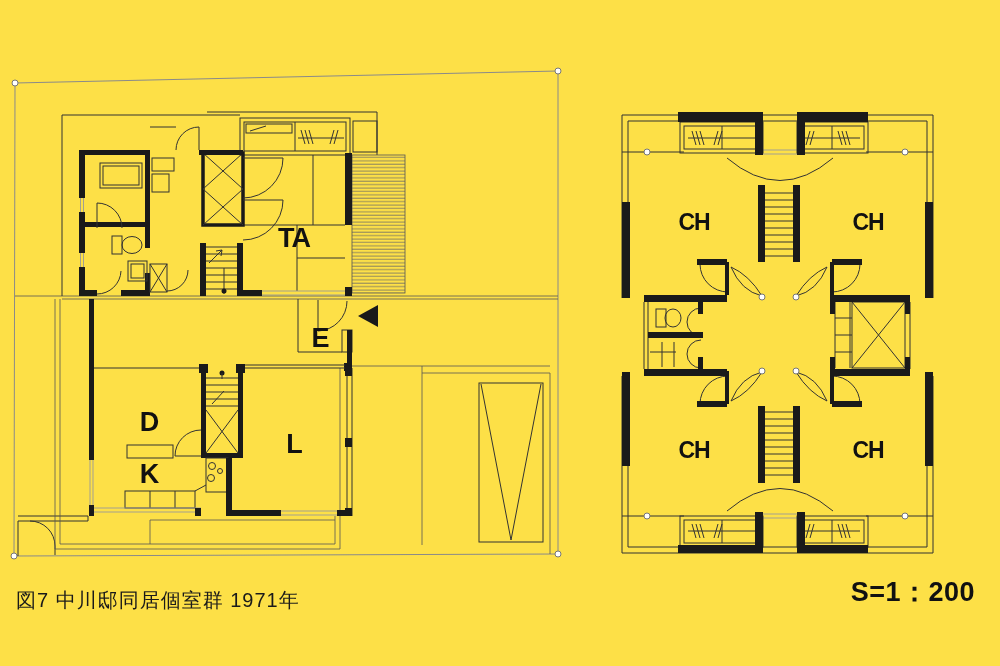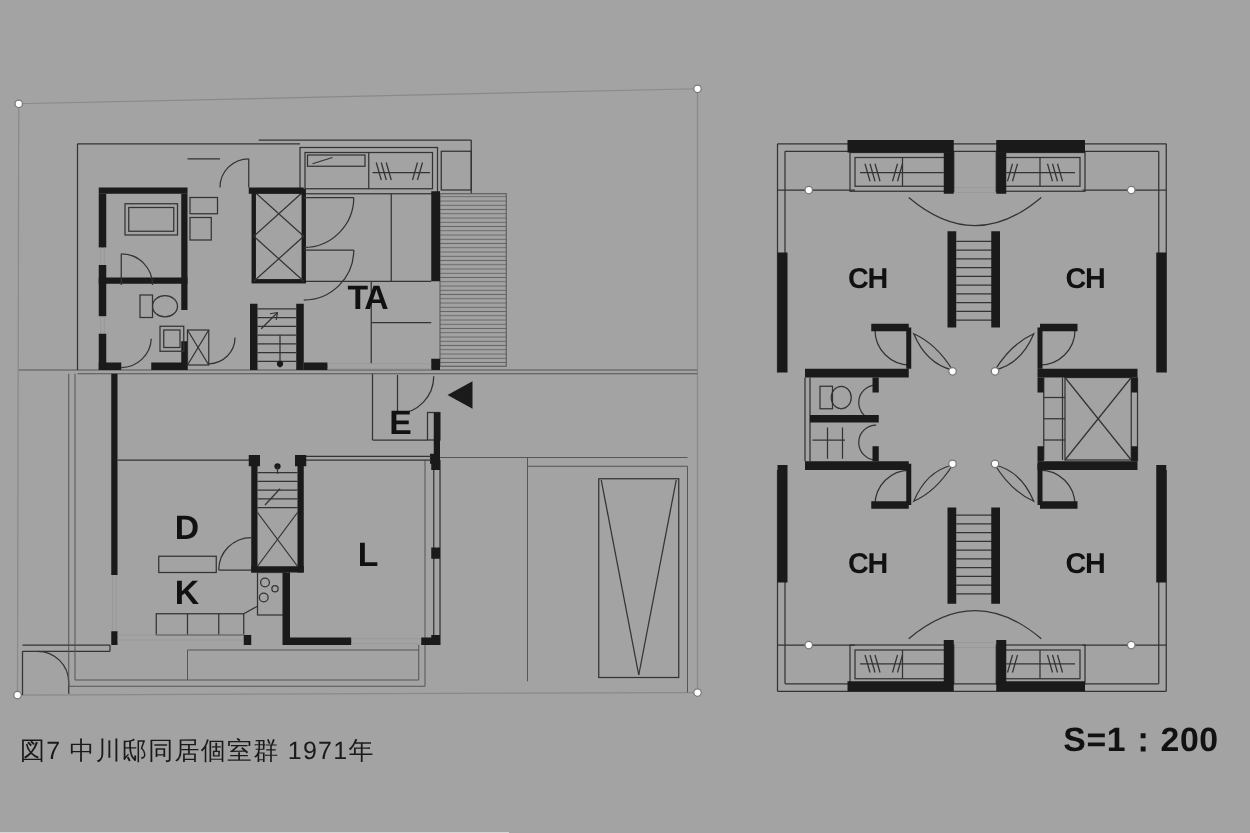--- a/index.html
+++ b/index.html
@@ -1,16 +1,16 @@
 <!DOCTYPE html>
 <html><head>
 <meta charset="utf-8">
 <style>
   html,body{margin:0;padding:0;background:#fff;}
-  #stage{position:relative;width:1000px;height:666px;background:#a3a3a3;overflow:hidden;
+  #stage{position:relative;width:1000px;height:666px;background:#fde047;overflow:hidden;
          font-family:"Liberation Sans","DejaVu Sans",sans-serif;}
   svg{position:absolute;left:0;top:0;}
   
   .t{stroke:#333;stroke-width:1;fill:none;}
   .t2{stroke:#555;stroke-width:0.8;fill:none;}
   .g{stroke:#999;stroke-width:0.9;fill:none;}
   .site{stroke:#8a8a8a;stroke-width:1;fill:none;}
   .w{fill:#1a1a1a;stroke:none;}
   .wl{stroke:#1a1a1a;stroke-width:3.5;fill:none;}
   .dot{fill:#1a1a1a;}

